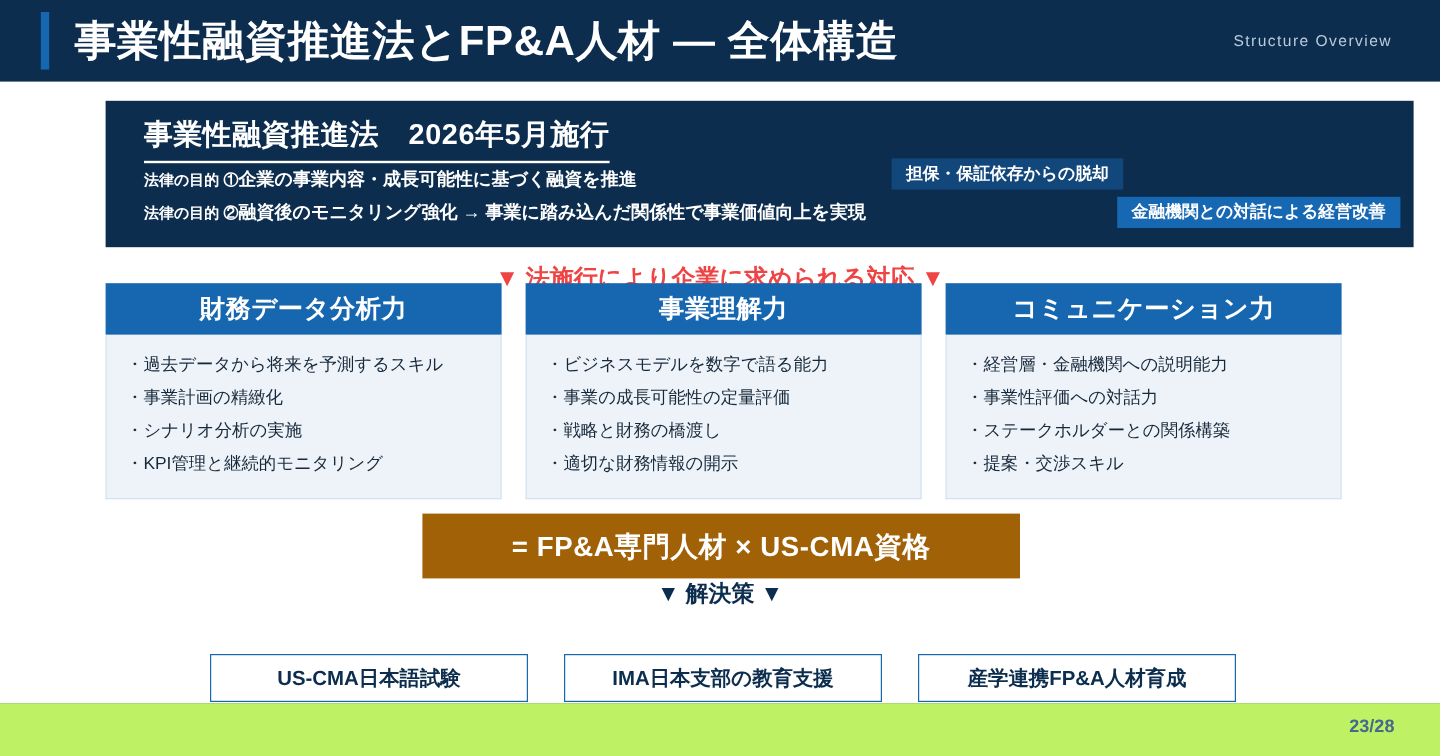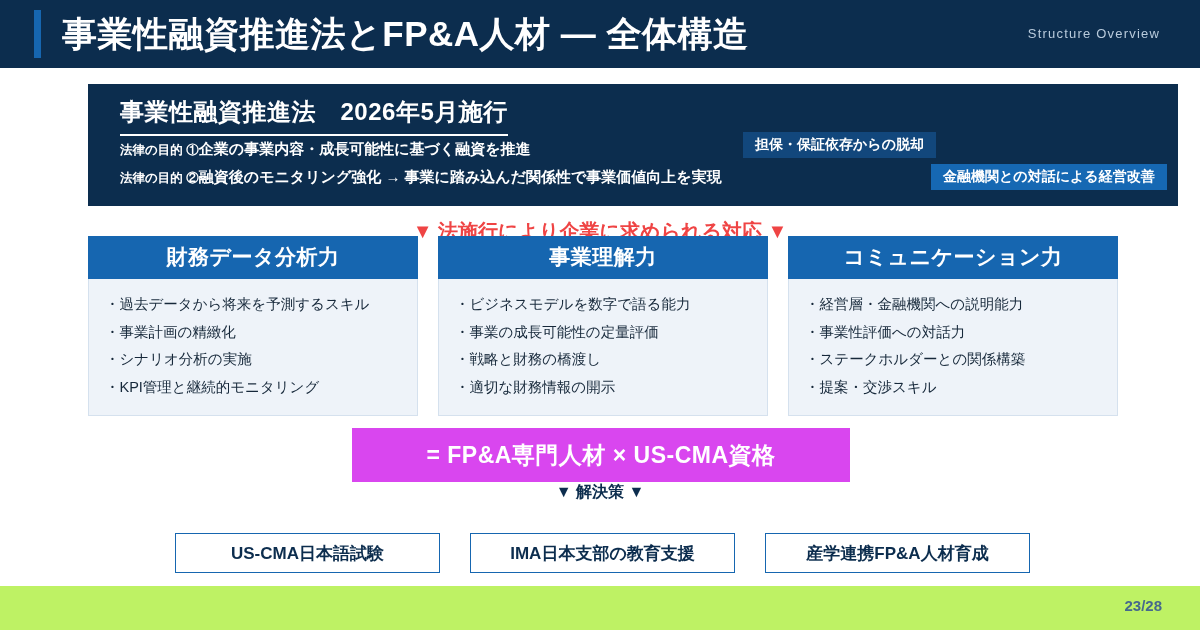--- a/index.html
+++ b/index.html
@@ -101,44 +101,44 @@
     font-size: 14.5px;
     color: #16283a;
     line-height: 1.0;
     padding: 6px 0 7px;
     white-space: nowrap;
   }
 
   
   .equation {
     position: absolute; left: 352px; top: 428px; width: 498px; height: 54px;
-    background: #d946ef; color: #ffffff;
+    background: #a16207; color: #ffffff;
     display: flex; align-items: center; justify-content: center;
     font-size: 23px; font-weight: bold; letter-spacing: 0.5px;
   }
 
   
   .sol-caption {
     position: absolute; left: 0; top: 482px; width: 1200px;
     text-align: center;
-    font-size: 16px; font-weight: bold; color: #0c2d4e;
+    font-size: 19px; font-weight: bold; color: #0c2d4e;
   }
 
   
   .chips {
     position: absolute; left: 175px; top: 533px; width: 855px;
     display: flex; justify-content: space-between;
   }
   .chip {
     width: 265px; height: 40px;
     border: 1.5px solid #1666b0;
     background: #ffffff;
     color: #0c2d4e;
     display: flex; align-items: center; justify-content: center;
-    font-size: 17px; font-weight: bold;
+    font-size: 17px; font-weight: bold; margin-top: 12px;
   }
 
   
   .footer {
     position: absolute; left: 0; bottom: 0; width: 1200px; height: 44px;
     background: #bef264;
     padding-left: 28px;
   }
   .footer-rule {
     position: absolute; left: 0; bottom: 40px; width: 1200px; height: 4px;

